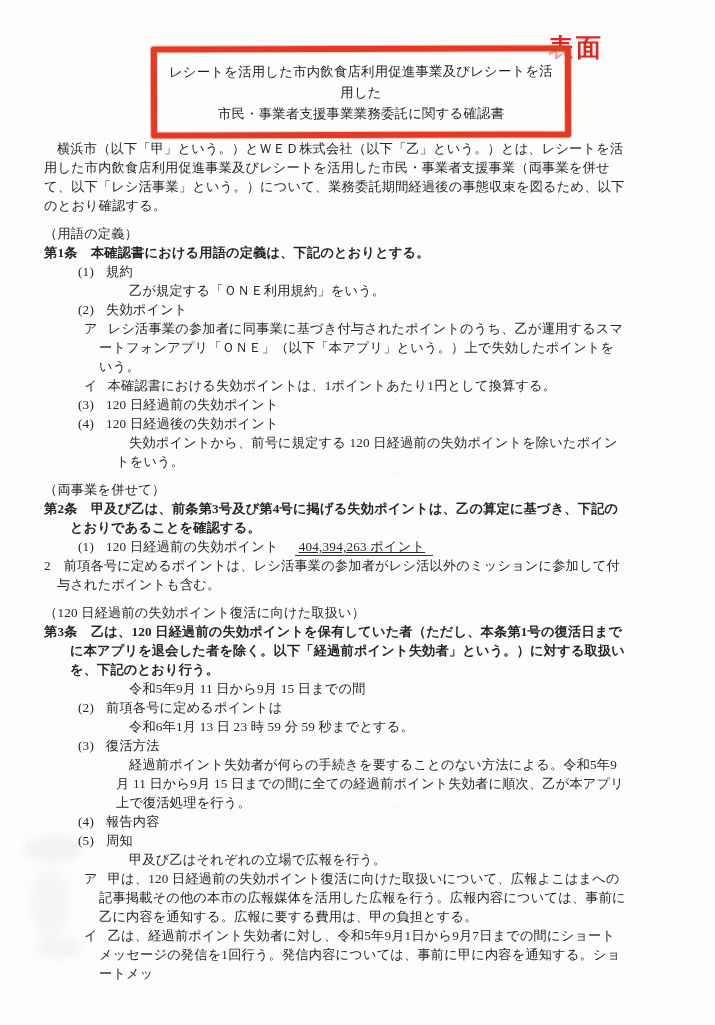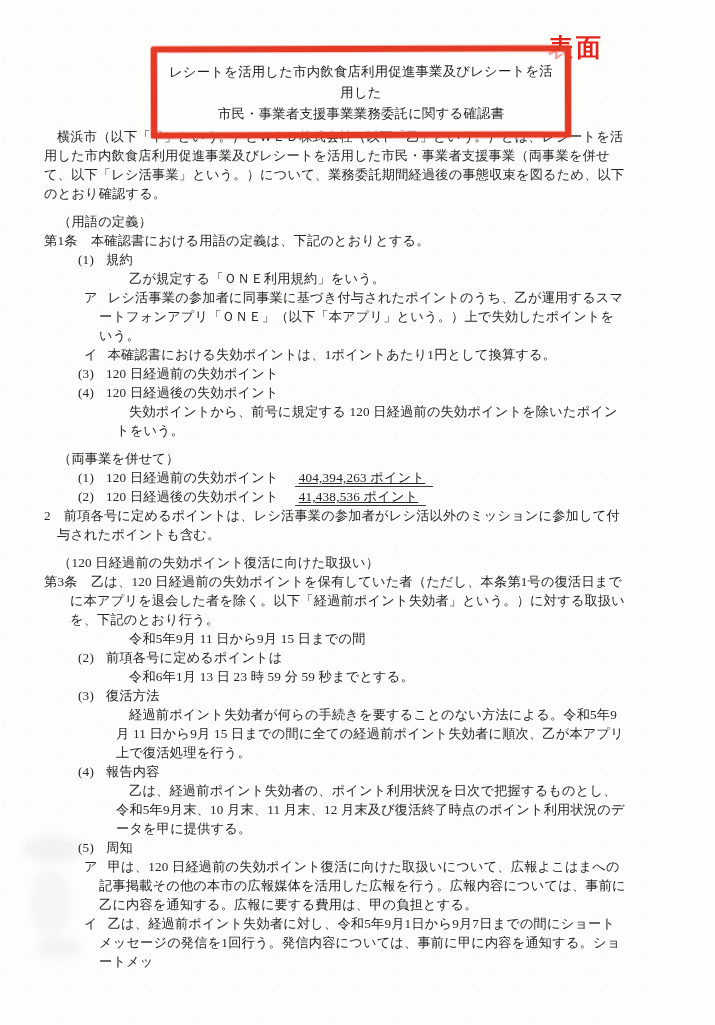--- a/index.html
+++ b/index.html
@@ -34,24 +34,24 @@
   .title-box{
     position:absolute;left:151px;top:46px;width:420px;box-sizing:border-box;
     border:6px solid #e23a24;border-radius:3px;
     box-shadow:0 0 0 1px rgba(226,58,36,.35), inset 0 0 0 1px rgba(226,58,36,.28);
     padding:9px 10px 8px;
     text-align:center;font-size:13.4px;line-height:21px;color:#1f1f1f;
     background:rgba(255,255,255,.6);
     transform:rotate(-0.15deg);
   }
   p{margin:0;}
-  .intro{text-indent:13px;}
+  .intro{text-indent:13px;margin-top:12px;}
   .sec{margin-top:9px;}
-  .heading{margin-left:14px;}
-  .article{padding-left:26px;text-indent:-26px;}
+  .heading{}
+  .article{padding-left:26px;text-indent:-26px;font-weight:bold;}
   .item{margin-left:34px;}
   .item .num{display:inline-block;width:28px;}
   .item-body{margin-left:72px;text-indent:13px;}
   .sub{margin-left:40px;padding-left:15px;text-indent:-15px;}
   .sub .mark{margin-right:10px;}
   .value{margin-left:16px;border-bottom:1.3px solid #3a3a3a;padding:0 8px 1px 4px;text-decoration:underline;}
   .para2{padding-left:13px;text-indent:-13px;}
 </style>
 </head>
 <body>
@@ -71,52 +71,53 @@
 
   <p class="intro">横浜市（以下「甲」という。）とＷＥＤ株式会社（以下「乙」という。）とは、レシートを活用した市内飲食店利用促進事業及びレシートを活用した市民・事業者支援事業（両事業を併せて、以下「レシ活事業」という。）について、業務委託期間経過後の事態収束を図るため、以下のとおり確認する。</p>
 
   <div class="sec">
     <p class="heading">（用語の定義）</p>
     <p class="article">第1条　本確認書における用語の定義は、下記のとおりとする。</p>
 
     <p class="item"><span class="num">(1)</span><span>規約</span></p>
     <p class="item-body">乙が規定する「ＯＮＥ利用規約」をいう。</p>
 
+    <p class="item"><span class="num">(2)</span><span>失効ポイント</span></p>
     <p class="sub"><span class="mark">ア</span><span>レシ活事業の参加者に同事業に基づき付与されたポイントのうち、乙が運用するスマートフォンアプリ「ＯＮＥ」（以下「本アプリ」という。）上で失効したポイントをいう。</span></p>
     <p class="sub"><span class="mark">イ</span><span>本確認書における失効ポイントは、1ポイントあたり1円として換算する。</span></p>
 
     <p class="item"><span class="num">(3)</span><span>120 日経過前の失効ポイント</span></p>
 
     <p class="item"><span class="num">(4)</span><span>120 日経過後の失効ポイント</span></p>
     <p class="item-body">失効ポイントから、前号に規定する 120 日経過前の失効ポイントを除いたポイントをいう。</p>
   </div>
 
   <div class="sec">
     <p class="heading">（両事業を併せて）</p>
+    <p class="article">第2条　甲及び乙は、前条第3号及び第4号に掲げる失効ポイントは、乙の算定に基づき、下記のとおりであることを確認する。</p>
 
     <p class="item"><span class="num">(1)</span><span>120 日経過前の失効ポイント</span><span class="value">404,394,263 ポイント</span></p>
-    <p class="item"><span class="num">(2)</span><span>120 日経過後の失効ポイント</span><span class="value">41,438,536 ポイント</span></p>
 
     <p class="para2"><span class="mark" style="margin-right:13px">2</span><span>前項各号に定めるポイントは、レシ活事業の参加者がレシ活以外のミッションに参加して付与されたポイントも含む。</span></p>
   </div>
 
   <div class="sec">
     <p class="heading">（120 日経過前の失効ポイント復活に向けた取扱い）</p>
     <p class="article">第3条　乙は、120 日経過前の失効ポイントを保有していた者（ただし、本条第1号の復活日までに本アプリを退会した者を除く。以下「経過前ポイント失効者」という。）に対する取扱いを、下記のとおり行う。</p>
 
     <p class="item-body">令和5年9月 11 日から9月 15 日までの間</p>
 
     <p class="item"><span class="num">(2)</span><span>前項各号に定めるポイントは</span></p>
     <p class="item-body">令和6年1月 13 日 23 時 59 分 59 秒までとする。</p>
 
     <p class="item"><span class="num">(3)</span><span>復活方法</span></p>
     <p class="item-body">経過前ポイント失効者が何らの手続きを要することのない方法による。令和5年9月 11 日から9月 15 日までの間に全ての経過前ポイント失効者に順次、乙が本アプリ上で復活処理を行う。</p>
 
     <p class="item"><span class="num">(4)</span><span>報告内容</span></p>
-    <p class="item-body">乙は、経過前ポイント失効者の、ポイント利用状況を日次で把握するものとし、令和5年9月末、10 月末、11 月末、12 月末及び復活終了時点のポイント利用状況のデータを甲に提供する。</p>
 
     <p class="item"><span class="num">(5)</span><span>周知</span></p>
+    <p class="item-body">甲及び乙はそれぞれの立場で広報を行う。</p>
 
     <p class="sub"><span class="mark">ア</span><span>甲は、120 日経過前の失効ポイント復活に向けた取扱いについて、広報よこはまへの記事掲載その他の本市の広報媒体を活用した広報を行う。広報内容については、事前に乙に内容を通知する。広報に要する費用は、甲の負担とする。</span></p>
     <p class="sub"><span class="mark">イ</span><span>乙は、経過前ポイント失効者に対し、令和5年9月1日から9月7日までの間にショートメッセージの発信を1回行う。発信内容については、事前に甲に内容を通知する。ショートメッ</span></p>
   </div>
 
 </div>
 
 </body></html>

